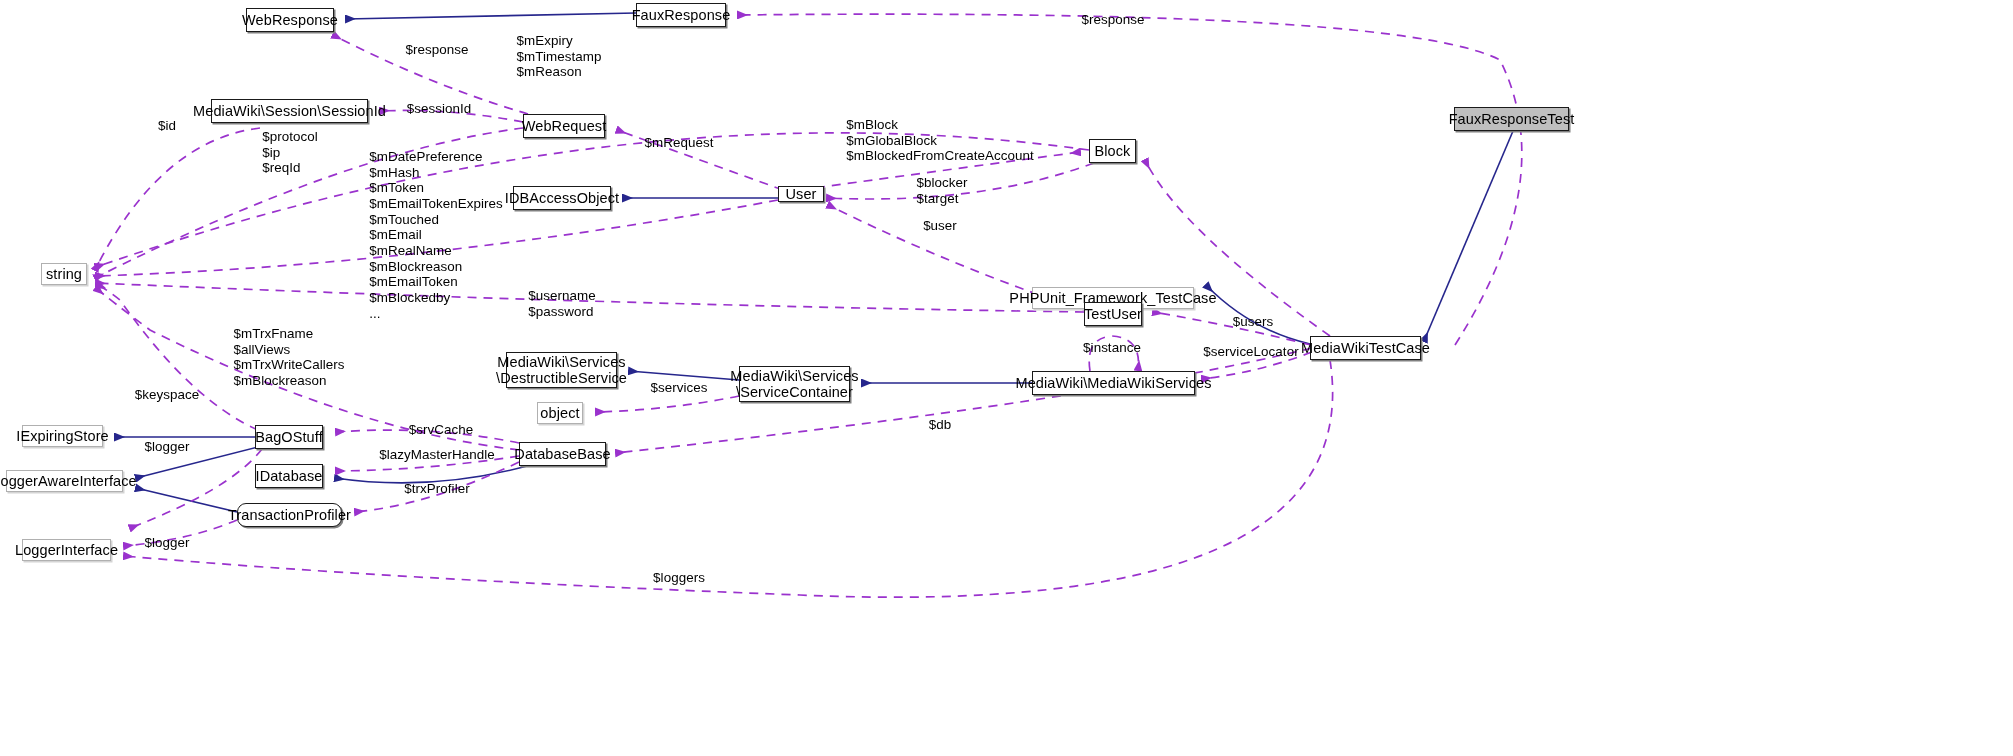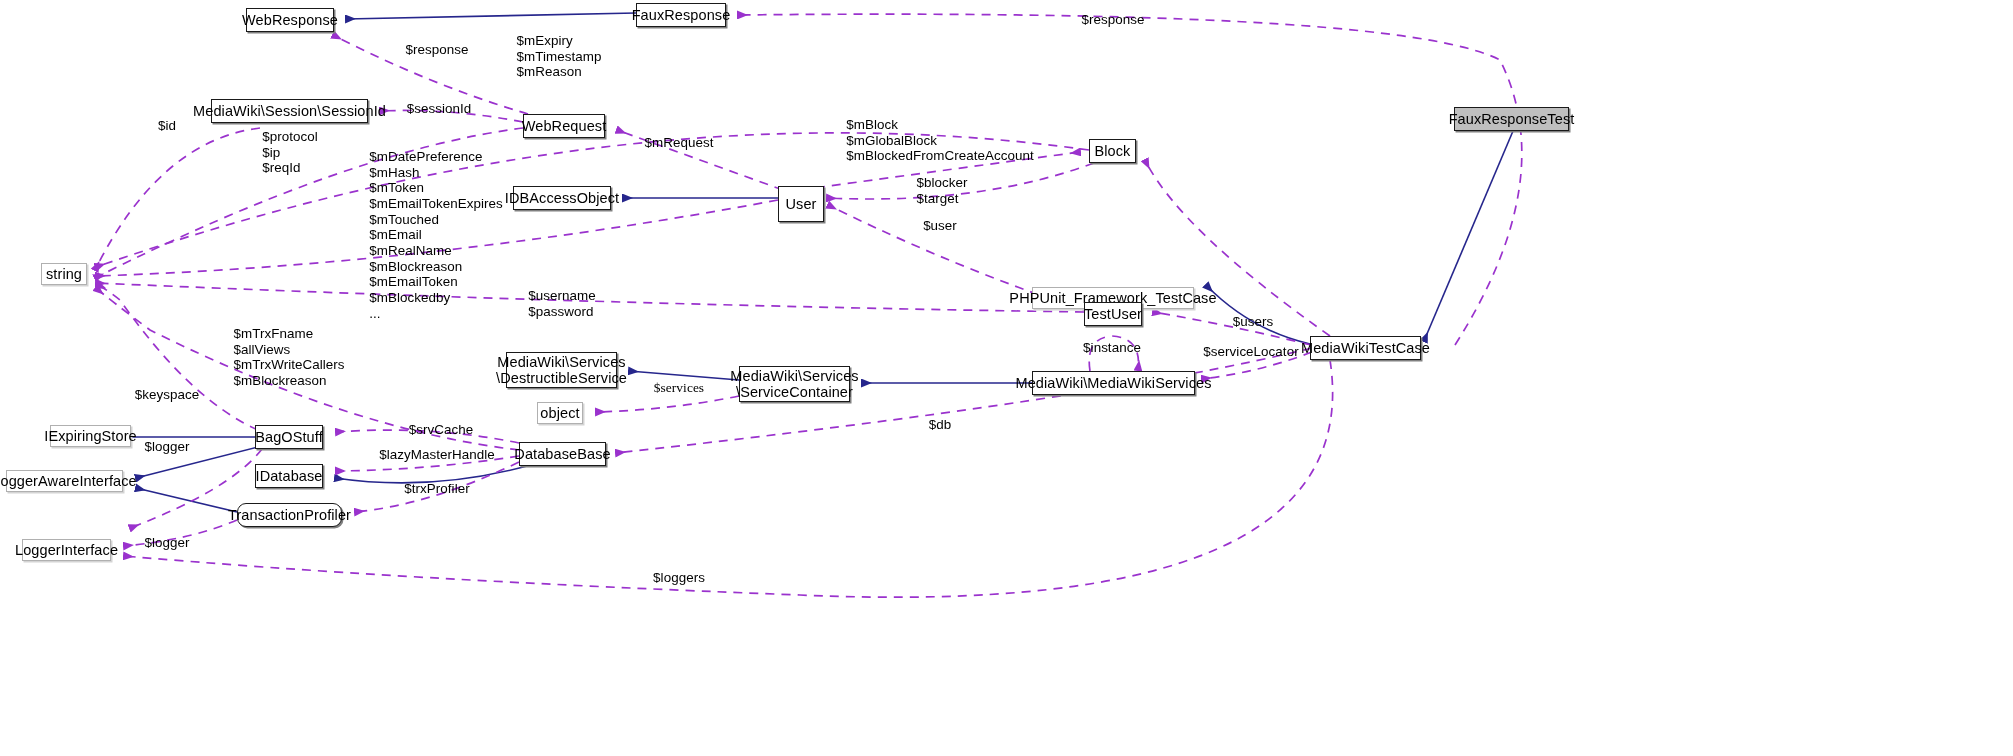--- a/index.html
+++ b/index.html
@@ -162,32 +162,32 @@
     </g>
   </svg>
 
   <div class="node cls" style="left:246px;top:8px;width:88px;height:24px;">WebResponse</div>
   <div class="node cls" style="left:636px;top:3px;width:90px;height:24px;">FauxResponse</div>
   <div class="node current" style="left:1454px;top:107px;width:115px;height:24px;">FauxResponseTest</div>
   <div class="node cls" style="left:211px;top:99px;width:157px;height:24px;">MediaWiki\Session\SessionId</div>
   <div class="node cls" style="left:523px;top:114px;width:82px;height:24px;">WebRequest</div>
   <div class="node cls" style="left:1089px;top:139px;width:47px;height:24px;">Block</div>
   <div class="node cls" style="left:513px;top:186px;width:98px;height:24px;">IDBAccessObject</div>
-  <div class="node cls" style="left:778px;top:186px;width:36px;height:36px;">User</div>
+  <div class="node cls" style="left:778px;top:186px;width:36px;height:16px;">User</div>
   <div class="node prim" style="left:41px;top:263px;width:42px;height:22px;">string</div>
   <div class="node iface" style="left:1032px;top:262px;width:162px;height:22px;margin-top:25px;">PHPUnit_Framework_TestCase</div>
   <div class="node cls" style="left:1084px;top:302px;width:58px;height:24px;">TestUser</div>
   <div class="node cls" style="left:1310px;top:336px;width:111px;height:24px;">MediaWikiTestCase</div>
   <div class="node cls" style="left:506px;top:352px;width:111px;height:36px;">MediaWiki\Services
 \DestructibleService</div>
   <div class="node cls" style="left:739px;top:366px;width:111px;height:36px;">MediaWiki\Services
 \ServiceContainer</div>
   <div class="node cls" style="left:1032px;top:371px;width:163px;height:24px;">MediaWiki\MediaWikiServices</div>
   <div class="node prim" style="left:537px;top:402px;width:46px;height:22px;">object</div>
-  <div class="node iface" style="left:22px;top:425px;width:81px;height:22px;margin-left:28px;">IExpiringStore</div>
+  <div class="node iface" style="left:22px;top:425px;width:81px;height:22px;">IExpiringStore</div>
   <div class="node cls" style="left:255px;top:425px;width:68px;height:24px;">BagOStuff</div>
   <div class="node cls" style="left:519px;top:442px;width:87px;height:24px;">DatabaseBase</div>
   <div class="node iface" style="left:6px;top:470px;width:117px;height:22px;">LoggerAwareInterface</div>
   <div class="node cls" style="left:255px;top:464px;width:68px;height:24px;">IDatabase</div>
   <div class="node cls" style="left:237px;top:503px;width:105px;height:24px;border-radius:9px;">TransactionProfiler</div>
   <div class="node iface" style="left:22px;top:539px;width:89px;height:22px;">LoggerInterface</div>
 
   <div class="edge-label" style="left:437px;top:42px;">$response</div>
   <div class="edge-label" style="left:1113px;top:12px;">$response</div>
   <div class="edge-label" style="left:559px;top:33px;">$mExpiry
@@ -218,21 +218,21 @@
   <div class="edge-label" style="left:940px;top:218px;">$user</div>
   <div class="edge-label" style="left:562px;top:288px;">$username
 $password</div>
   <div class="edge-label" style="left:1253px;top:314px;">$users</div>
   <div class="edge-label" style="left:289px;top:326px;">$mTrxFname
 $allViews
 $mTrxWriteCallers
 $mBlockreason</div>
   <div class="edge-label" style="left:1251px;top:344px;">$serviceLocator</div>
   <div class="edge-label" style="left:1112px;top:340px;">$instance</div>
-  <div class="edge-label" style="left:679px;top:380px;font-family:Liberation Serif, serif;">$services</div>
+  <div class="edge-label" style="left:679px;top:380px;">$services</div>
   <div class="edge-label" style="left:167px;top:387px;">$keyspace</div>
   <div class="edge-label" style="left:441px;top:422px;">$srvCache</div>
   <div class="edge-label" style="left:940px;top:417px;">$db</div>
   <div class="edge-label" style="left:437px;top:447px;">$lazyMasterHandle</div>
   <div class="edge-label" style="left:167px;top:439px;">$logger</div>
   <div class="edge-label" style="left:437px;top:481px;">$trxProfiler</div>
   <div class="edge-label" style="left:167px;top:535px;">$logger</div>
   <div class="edge-label" style="left:679px;top:570px;">$loggers</div>
 
 </div>

